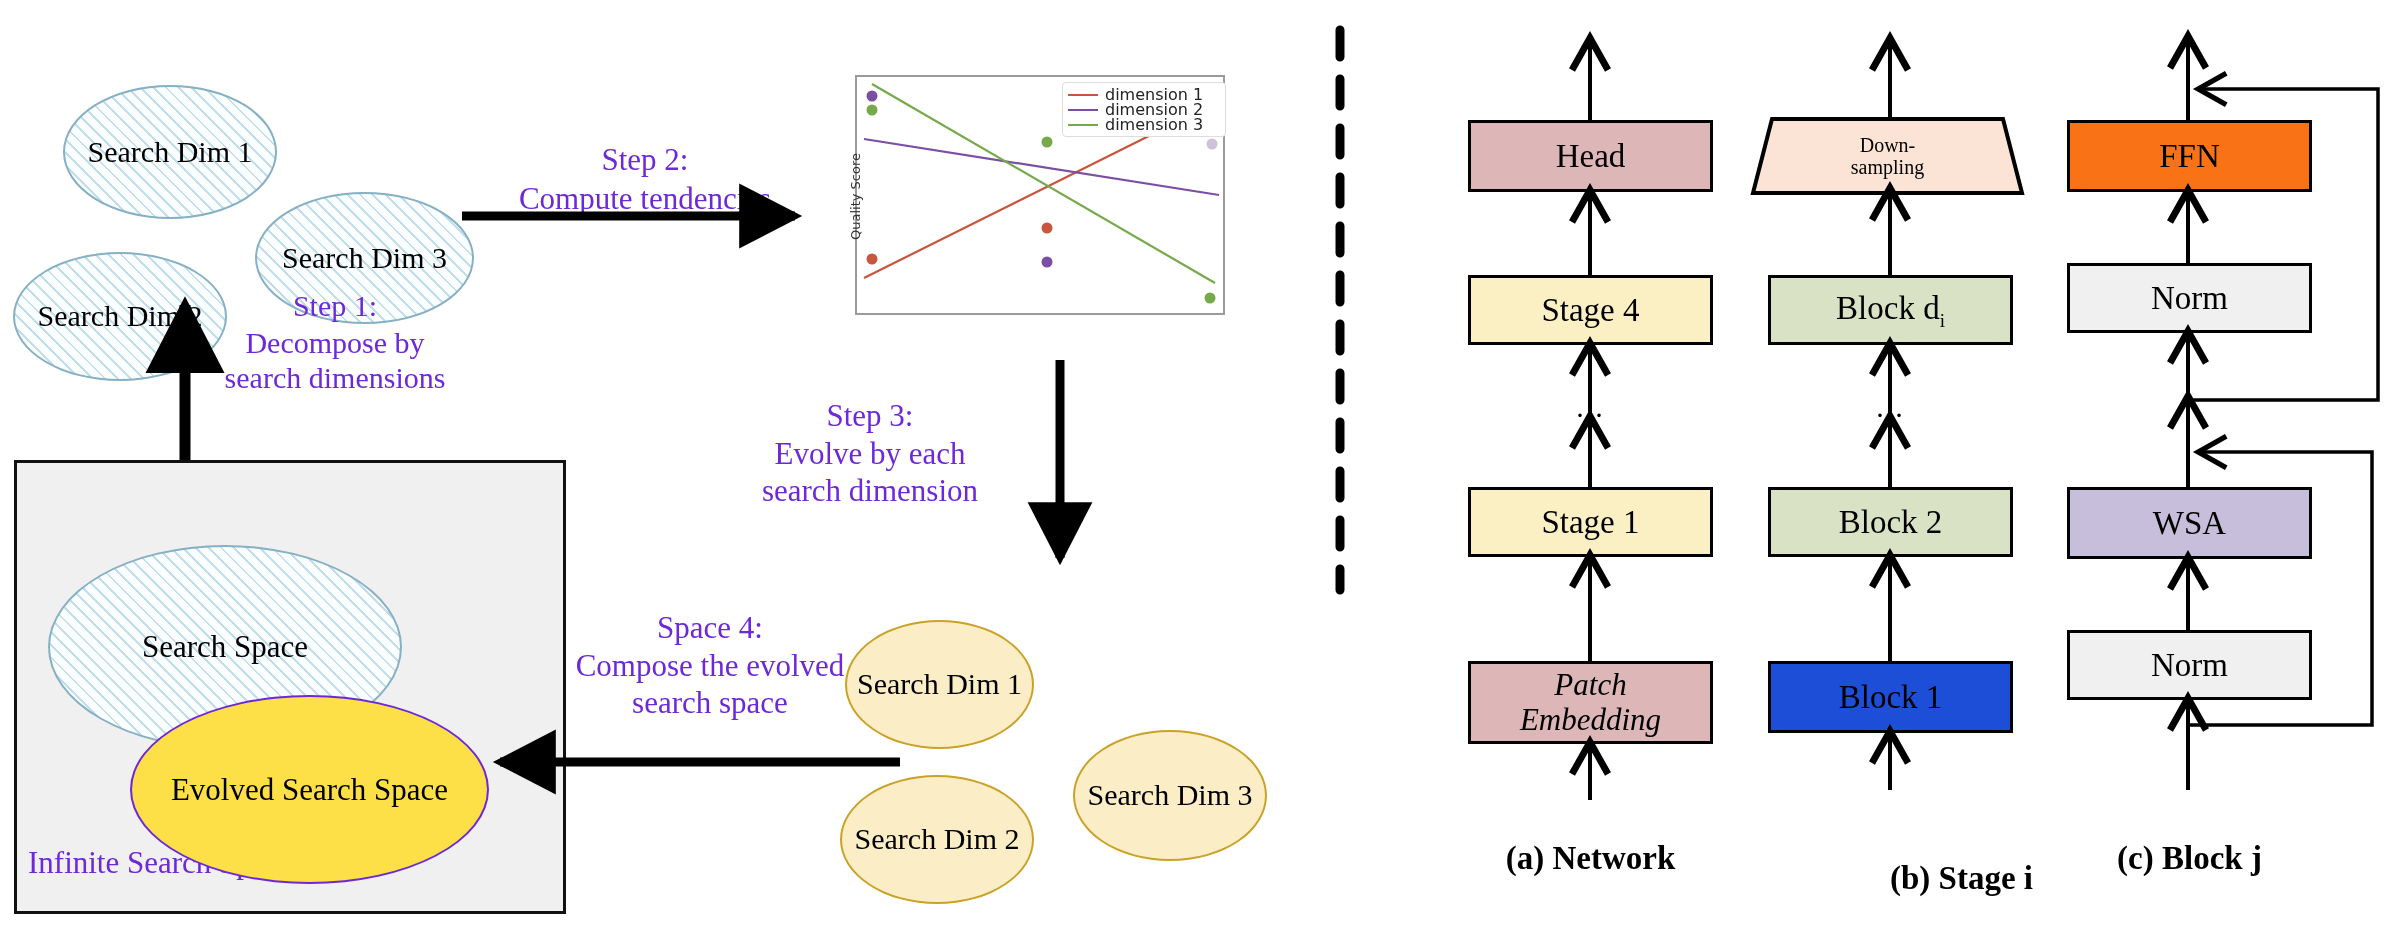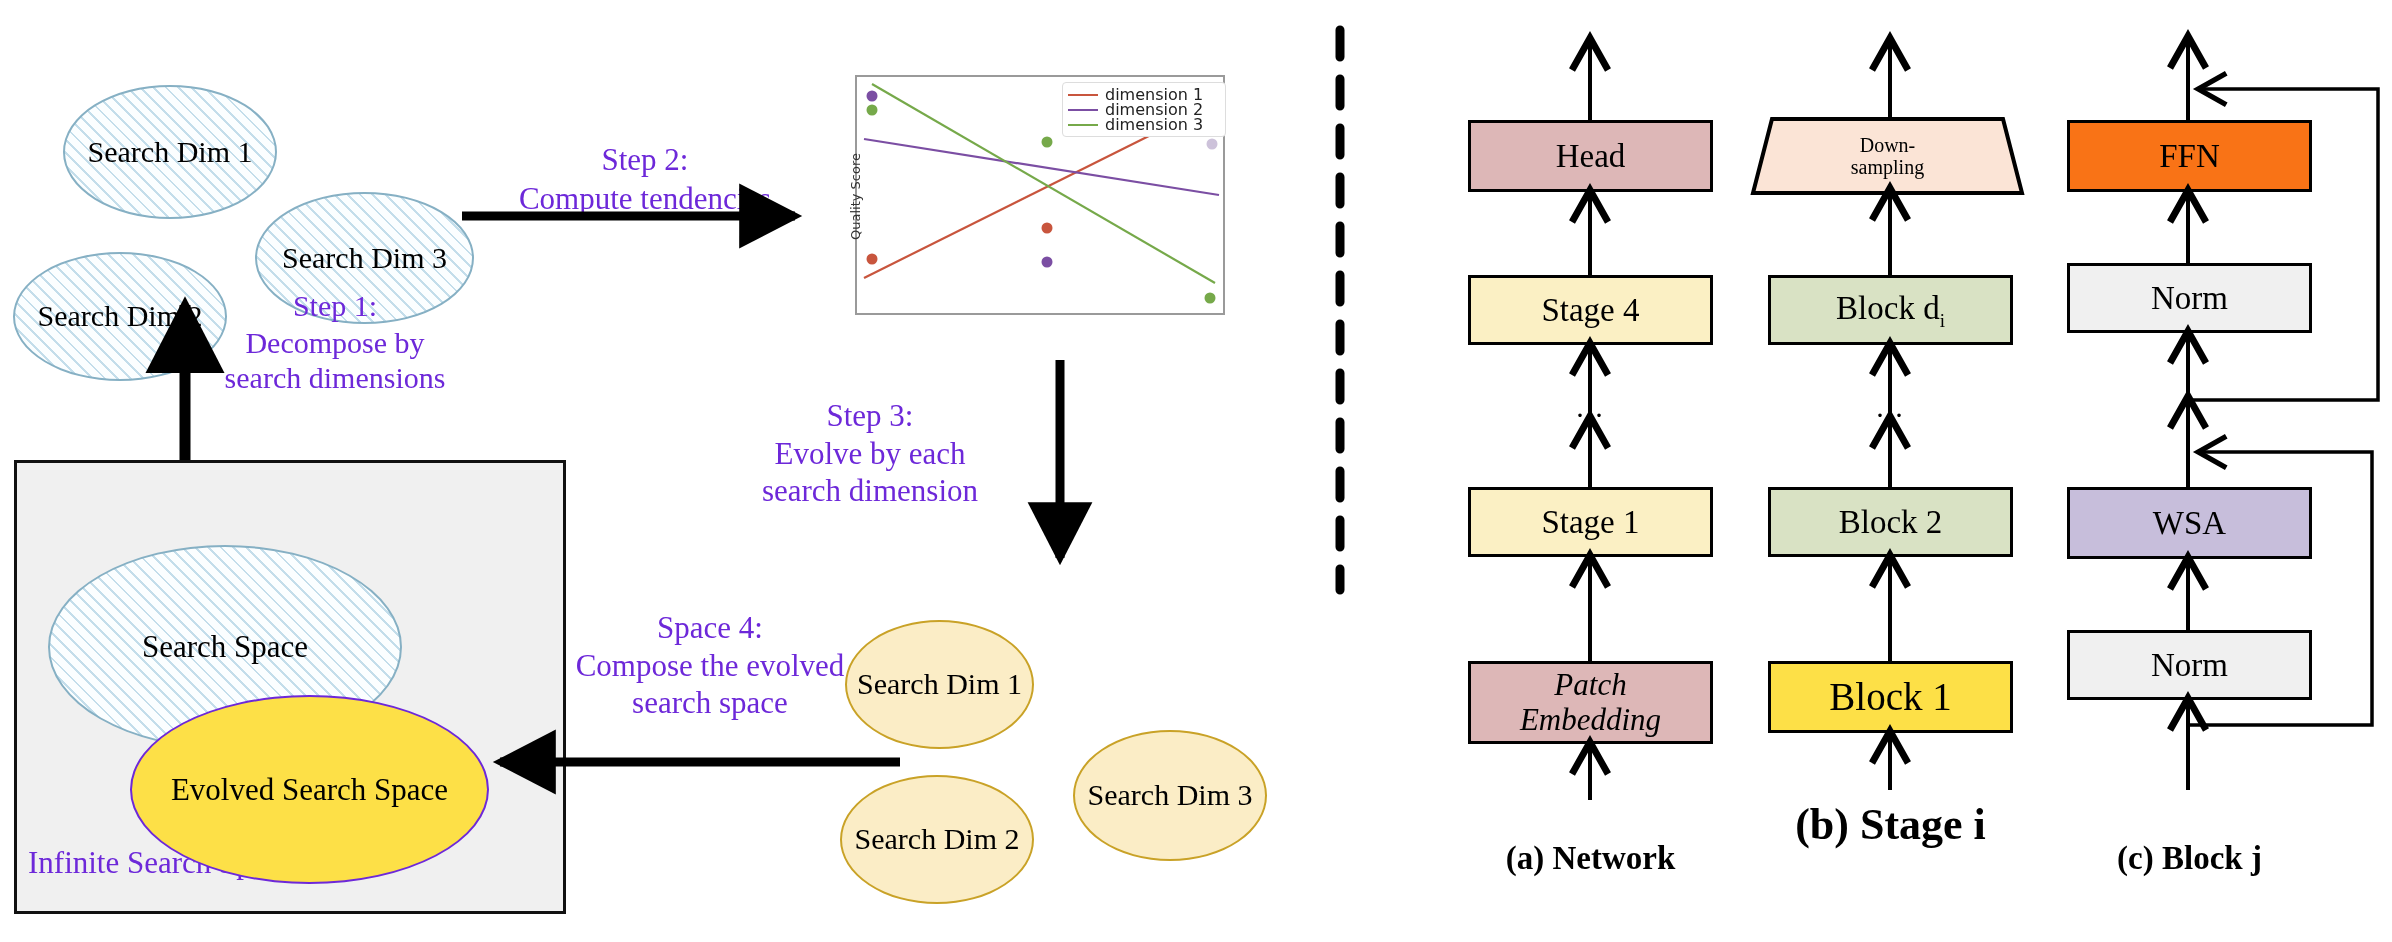--- a/index.html
+++ b/index.html
@@ -174,24 +174,24 @@
 sampling</span>
 </div>
 
 <div class="blk" style="left:1768px;top:275px;width:245px;height:70px;background:#d9e2c4;font-size:33px;">
   <span><span>Block d</span><sub style="font-size:19px;">i</sub></span>
 </div>
 <div class="dots" style="left:1768px;top:390px;width:245px;font-size:30px;">...</div>
 <div class="blk" style="left:1768px;top:487px;width:245px;height:70px;background:#d9e2c4;font-size:33px;">
   <span>Block 2</span>
 </div>
-<div class="blk" style="left:1768px;top:661px;width:245px;height:72px;background:#fde047;font-size:39px;">
+<div class="blk" style="left:1768px;top:661px;width:245px;height:72px;background:#1d4ed8;font-size:33px;">
   <span>Block 1</span>
 </div>
-<div class="cap" style="left:1748px;top:799px;width:285px;font-size:44px;">(b) Stage i</div>
+<div class="cap" style="left:1748px;top:860px;width:285px;font-size:33px;text-align:right;">(b) Stage i</div>
 
 <div class="blk" style="left:2067px;top:120px;width:245px;height:72px;background:#f97316;font-size:33px;">
   <span>FFN</span>
 </div>
 <div class="blk" style="left:2067px;top:263px;width:245px;height:70px;background:#f0f0f0;font-size:33px;">
   <span>Norm</span>
 </div>
 <div class="blk" style="left:2067px;top:487px;width:245px;height:72px;background:#c7bedb;font-size:33px;">
   <span>WSA</span>
 </div>

